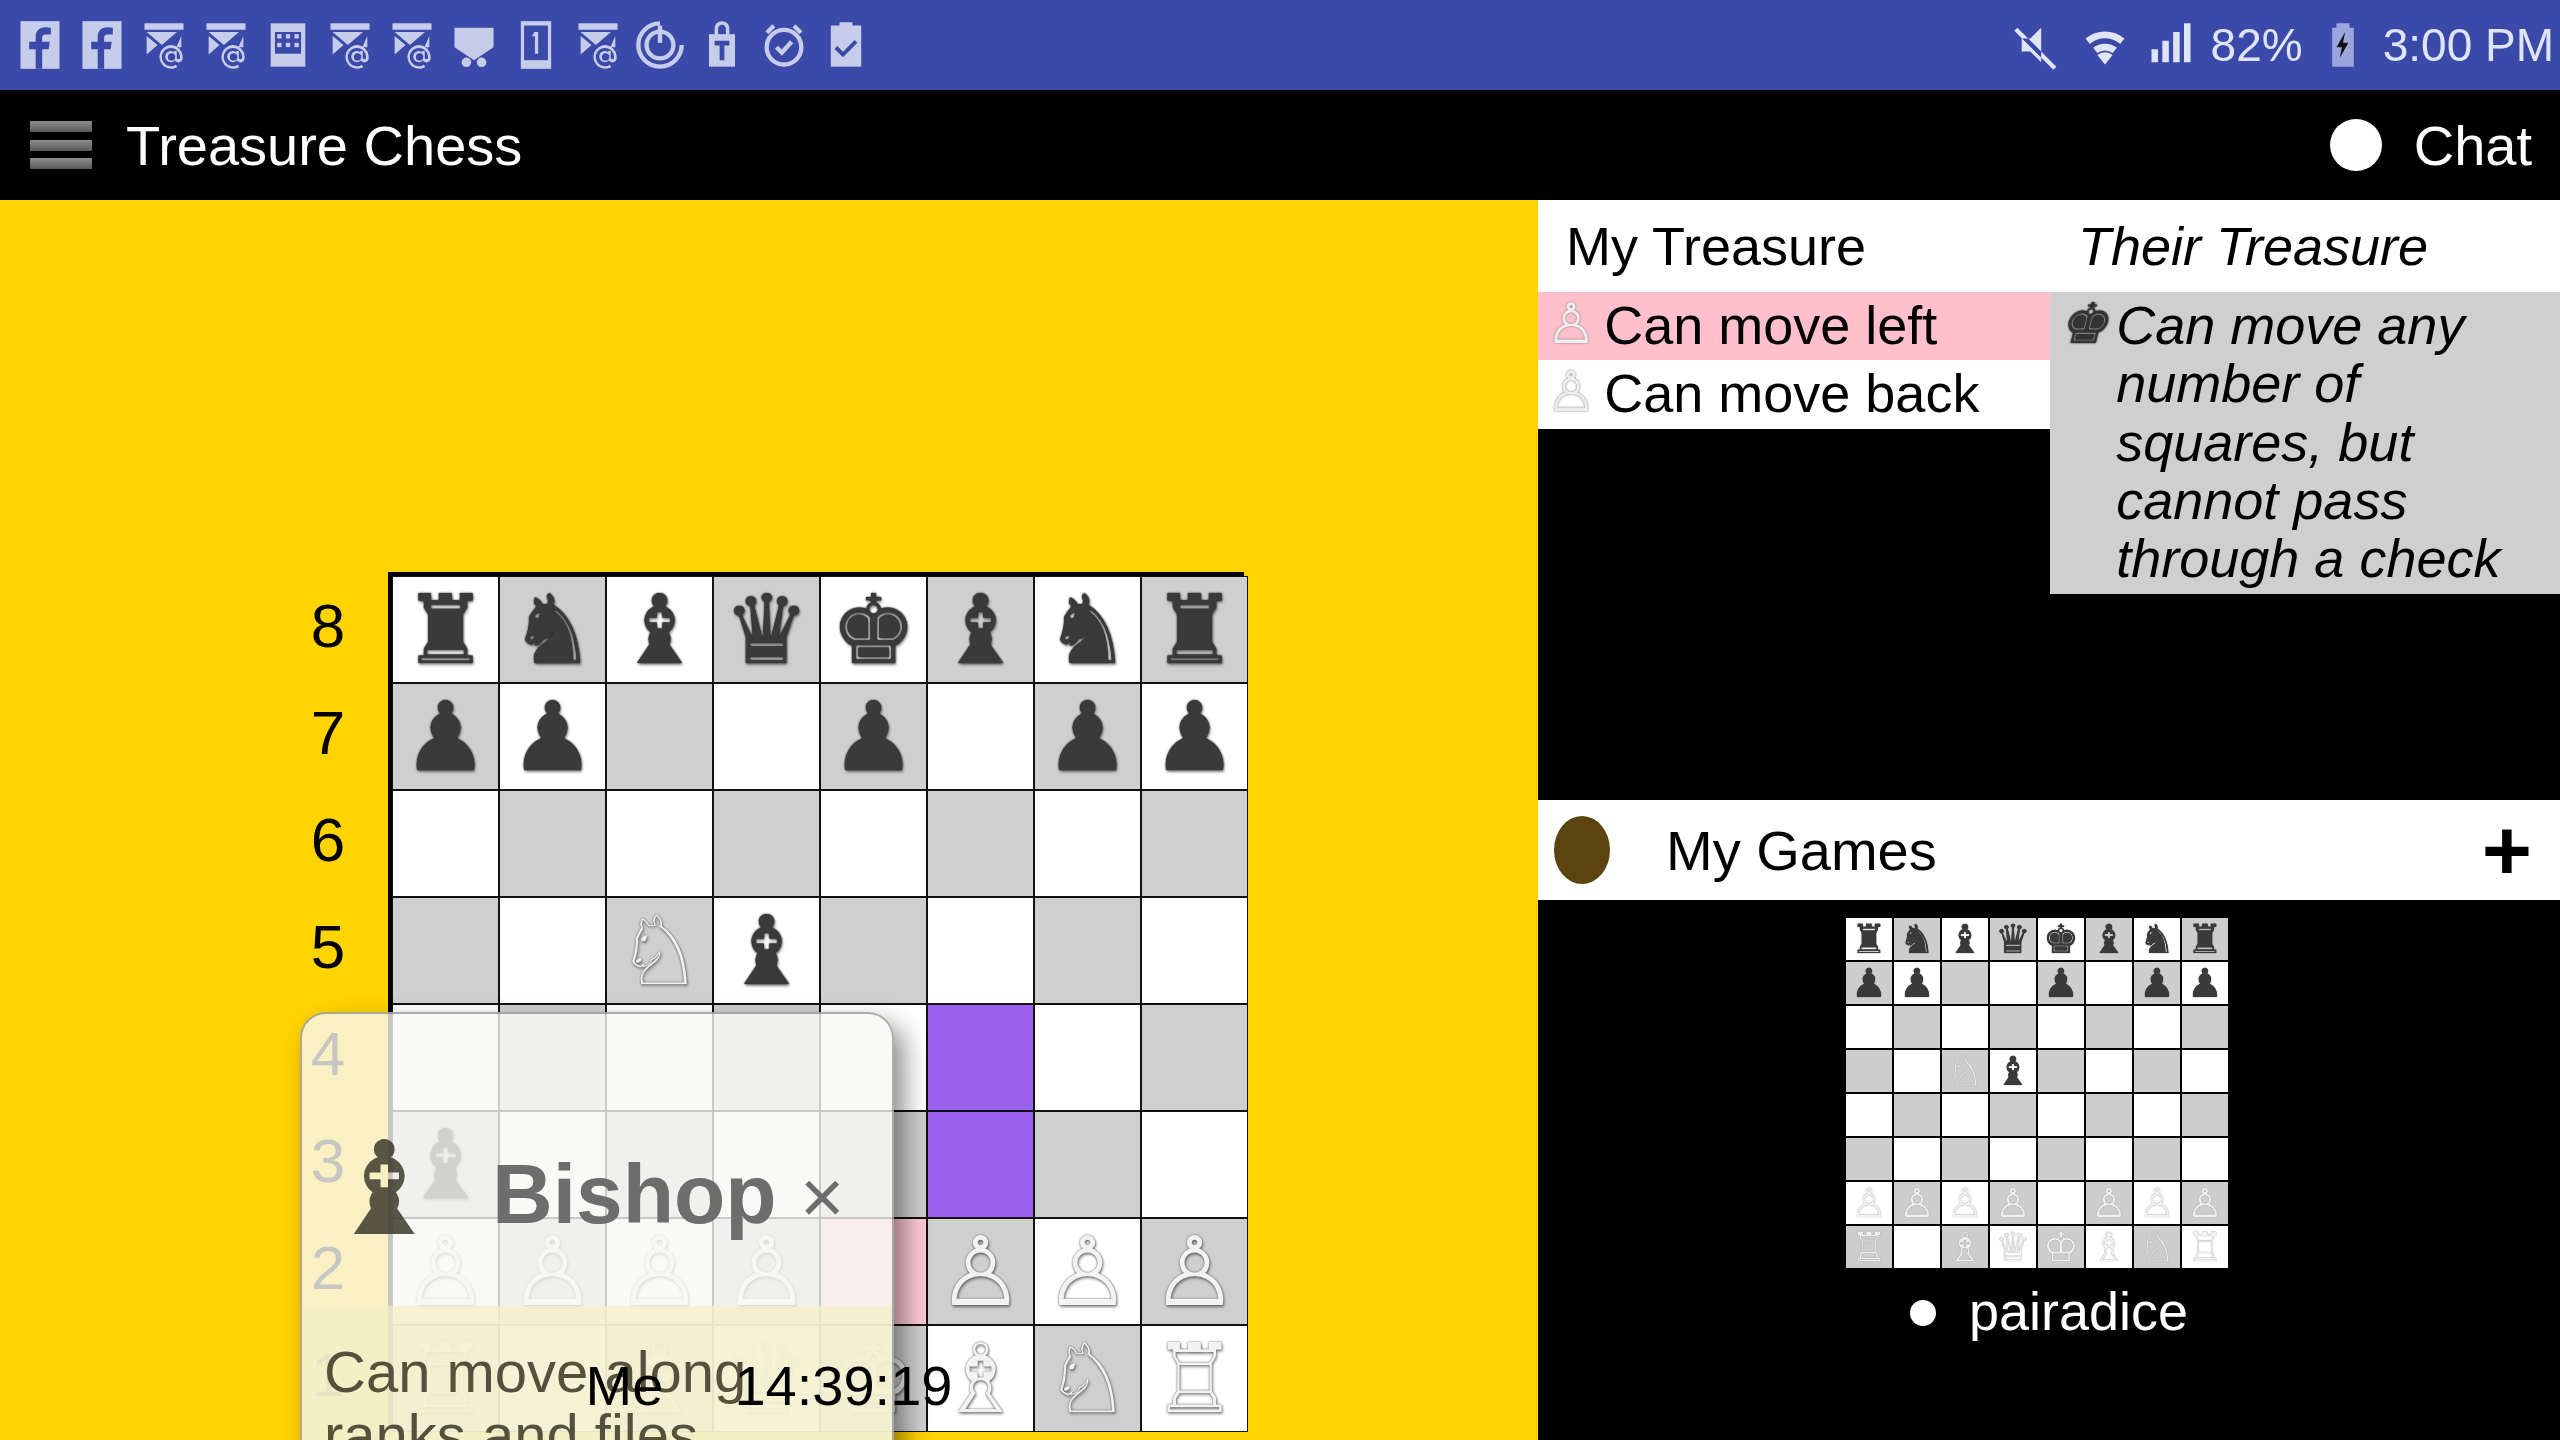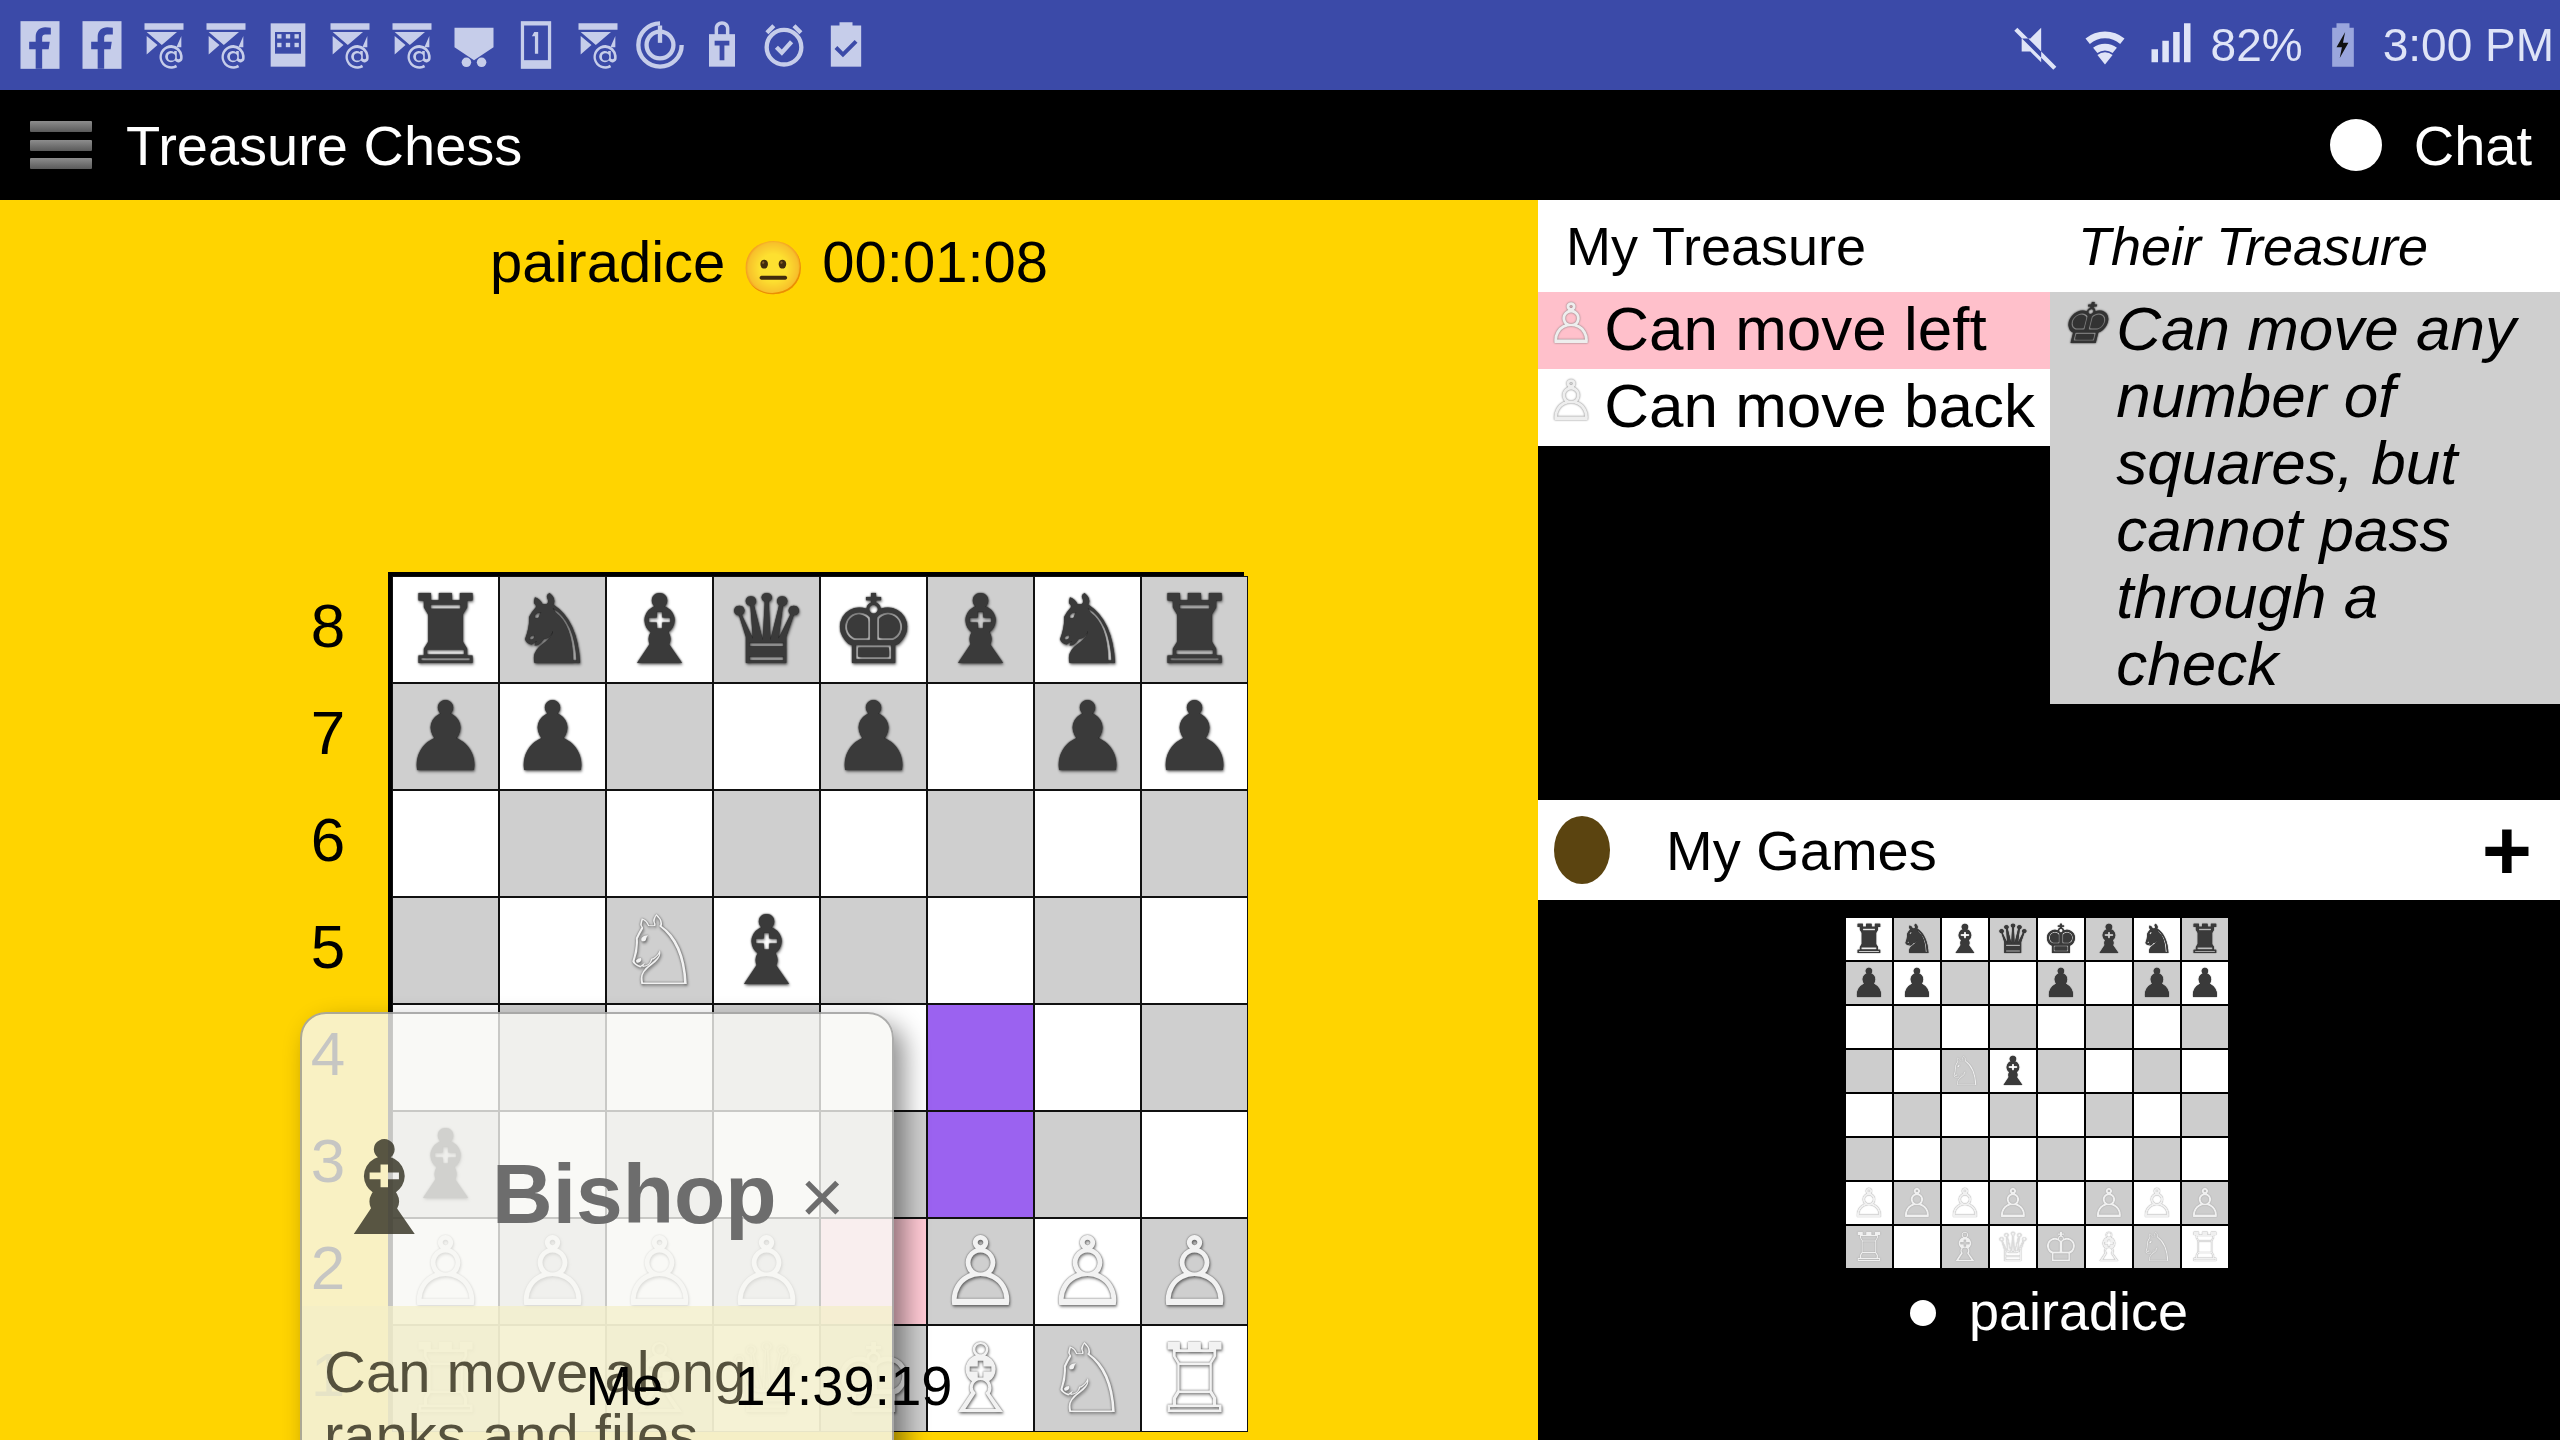--- a/index.html
+++ b/index.html
@@ -96,21 +96,21 @@
 
   #treasure{ position:absolute; left:0; top:0; width:1022px; height:590px; }
   #tcol-mine{ position:absolute; left:0; top:0; width:512px; height:590px; background:#000; }
   #tcol-theirs{ position:absolute; left:512px; top:0; width:510px; height:590px; background:#000;font-style:italic; }
   .tc-head{ height:92px; background:#fff; display:flex; align-items:center; }
   .tc-head span{ font-size:54px; color:#000; padding-left:28px; white-space:nowrap; }
   .trow{ display:flex; align-items:flex-start; padding:4px 6px 6px 8px; }
   .trow .ico{ font-size:56px; line-height:1; padding-right:8px; flex:0 0 auto; }
   .trow .ico.w{ color:#eee; text-shadow:0 0 2px #666; }
   .trow .ico.b{ color:#333; text-shadow:0 0 2px #000; }
-  .trow .txt{ font-size:62px; color:#000; line-height:1.08; }
+  .trow .txt{ font-size:54px; color:#000; line-height:1.08; }
   .trow.sel{ background:#FFC0CB; }
   .trow.plain{ background:#fff; }
   .trow.grey{ background:#cfcfcf; }
 
   #gameshead{ position:absolute; left:0; top:600px; width:1022px; height:100px;
     background:#fff; display:flex; align-items:center;gap:34px; }
   #gamesdot{ width:56px; height:68px; border-radius:50%; background:#5B4410; margin-left:16px; }
   #gameslabel{ font-size:56px; color:#000; margin-left:22px; }
   #gamesplus{ margin-left:auto; margin-right:28px; font-size:86px; color:#000; line-height:.7;
               font-weight:bold; cursor:pointer; }
@@ -232,25 +232,20 @@
     </div>
   <div id="apptitle">Treasure Chess</div>
   <div id="chatbtn">
     <span id="chatdot"></span>
     <span id="chatlabel">Chat</span>
   </div>
 </div>
 
 <div id="boardpane">
 
-  <div id="topplayer">
-    <span>pairadice</span>
-    <span class="emo">😐</span>
-    <span>00:01:08</span>
-  </div>
 
   <div id="boardwrap">
     <div id="ranklabels">
         <div>8</div>
         <div>7</div>
         <div>6</div>
         <div>5</div>
         <div>4</div>
         <div>3</div>
         <div>2</div>

